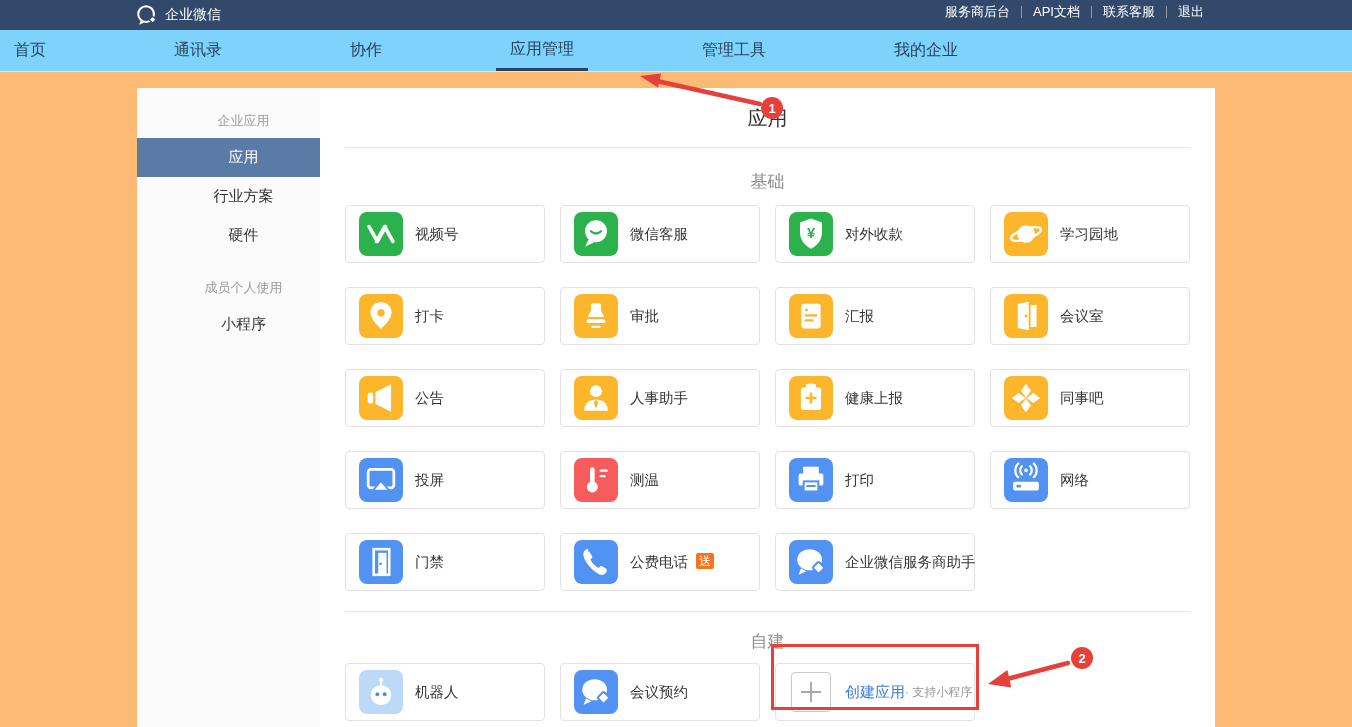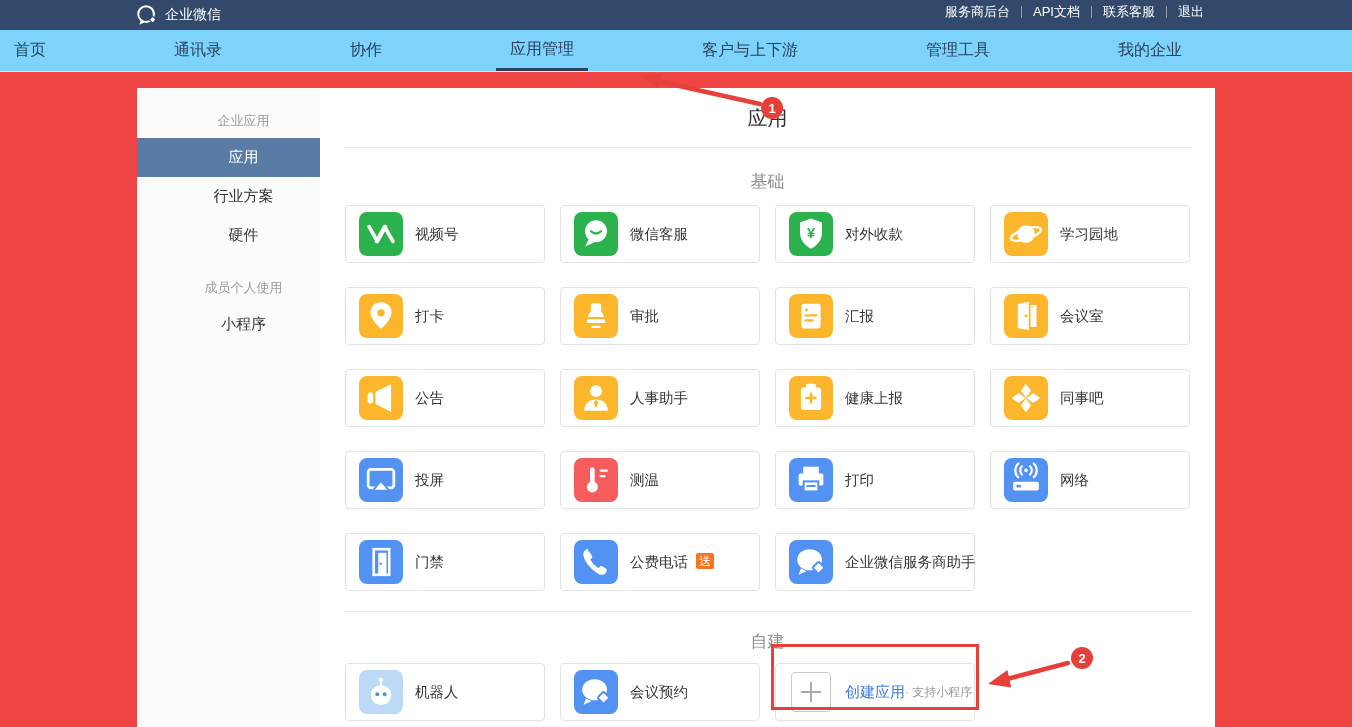--- a/index.html
+++ b/index.html
@@ -13,21 +13,21 @@
   .topbar-links { position:absolute; right:137px; top:0; height:24px; display:flex; align-items:center; font-size:13px; }
   .topbar-link { padding:0 11px; cursor:pointer; white-space:nowrap; }
   .topbar-sep { width:1px; height:12px; background:rgba(255,255,255,.45); }
 
   
   .navbar { position:absolute; top:30px; left:0; right:0; height:42px; background:#7dd3fc; border-bottom:1px solid #e3e3e3; display:flex; gap:100px; font-size:16px; color:#2b415e; z-index:2; }
   .nav-item { display:flex; align-items:center; padding:0 14px; cursor:pointer; white-space:nowrap; }
   .nav-item.active { border-bottom:3px solid #2b415e; }
 
   
-  .page { position:absolute; top:72px; left:0; right:0; bottom:0; background:#ef4444; }
+  .page { position:absolute; top:72px; left:0; right:0; bottom:0; background:#fdba74; }
   .sidebar { position:absolute; left:137px; top:16px; bottom:0; width:183px; background:#fbfbfb; padding-top:14px; }
   .sb-header { padding:10px 0 8px 30px; font-size:13px; color:#9b9b9b; }
   .sb-item { padding:10px 0 10px 30px; font-size:15px; color:#333; cursor:pointer; }
   .sb-item.selected { background:#5a7ba6; color:#fff; }
   .sb-gap { height:14px; }
 
   .content { position:absolute; left:320px; top:16px; bottom:0; width:895px; background:#fff; padding:0 25px; overflow:hidden; }
   .content-title { font-size:20px; color:#333; padding:17px 0 15px; border-bottom:1px solid #e8e8e8; }
   .section-label { font-size:17px; color:#8c8c8c; }
   .lbl-0 { margin:22px 0 12px; }
@@ -72,21 +72,20 @@
         <div class="topbar-sep"></div>
         <div class="topbar-link">退出</div>
       </div>
   </div>
 
   <div class="navbar" id="navbar">
       <div class="nav-item">首页</div>
       <div class="nav-item">通讯录</div>
       <div class="nav-item">协作</div>
       <div class="nav-item active">应用管理</div>
-      <div class="nav-item">客户与上下游</div>
       <div class="nav-item">管理工具</div>
       <div class="nav-item">我的企业</div>
     </div>
 
   <div class="page">
 
     <div class="sidebar" id="sidebar">
         <div class="sb-header">企业应用</div>
         <div class="sb-item selected">应用</div>
         <div class="sb-item">行业方案</div>

